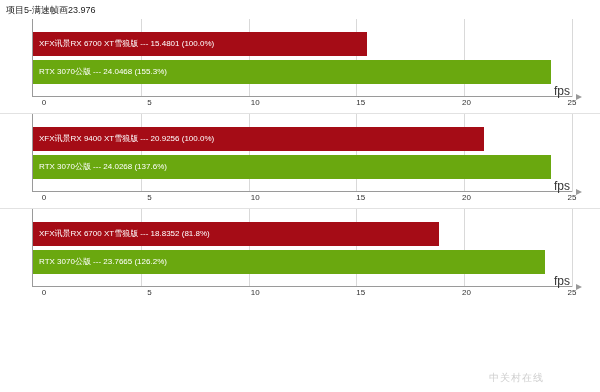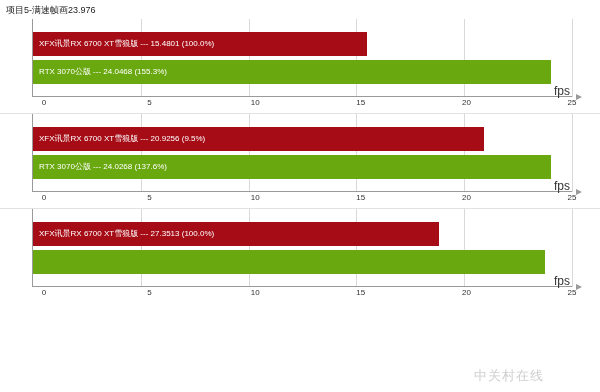--- a/index.html
+++ b/index.html
@@ -123,21 +123,21 @@
   .separator {
     width: 600px;
     height: 1px;
     background: #e2e2e2;
     margin: 2px 0 0 0;
   }
   .watermark {
     position: absolute;
     right: 56px;
     bottom: 7px;
-    font-size: 13px;
+    font-size: 10px;
     color: #cfcfcf;
     letter-spacing: 1px;
     white-space: nowrap;
   }
 </style>
 </head>
 <body>
 
 <div class="page">
   <div id="charts-root">
@@ -181,21 +181,21 @@
           <div class="gridlines">
             <div class="gridline" style="left: 20%;"></div>
             <div class="gridline" style="left: 40%;"></div>
             <div class="gridline" style="left: 60%;"></div>
             <div class="gridline" style="left: 80%;"></div>
             <div class="gridline" style="left: 100%;"></div>
           </div>
           <div class="bars">
             <div class="bar-row">
               <div class="bar red" style="width: 83.7024%; background: rgb(165, 12, 22);"></div>
-              <div class="bar-label">XFX讯景RX 6700 XT雪狼版 --- 20.9256 (9.5%)</div>
+              <div class="bar-label">XFX讯景RX 9400 XT雪狼版 --- 20.9256 (100.0%)</div>
             </div>
             <div class="bar-row">
               <div class="bar green" style="width: 96.1072%; background: rgb(106, 168, 15);"></div>
               <div class="bar-label">RTX 3070公版 --- 24.0268 (137.6%)</div>
             </div>
           </div>
           <div class="axis-bottom">
             <div class="arrow"></div>
           </div>
         </div>
@@ -215,24 +215,25 @@
           <div class="gridlines">
             <div class="gridline" style="left: 20%;"></div>
             <div class="gridline" style="left: 40%;"></div>
             <div class="gridline" style="left: 60%;"></div>
             <div class="gridline" style="left: 80%;"></div>
             <div class="gridline" style="left: 100%;"></div>
           </div>
           <div class="bars">
             <div class="bar-row">
               <div class="bar red" style="width: 75.3408%; background: rgb(165, 12, 22);"></div>
-              <div class="bar-label">XFX讯景RX 6700 XT雪狼版 --- 27.3513 (100.0%)</div>
+              <div class="bar-label">XFX讯景RX 6700 XT雪狼版 --- 18.8352 (81.8%)</div>
             </div>
             <div class="bar-row">
               <div class="bar green" style="width: 95.066%; background: rgb(106, 168, 15);"></div>
+              <div class="bar-label">RTX 3070公版 --- 23.7665 (126.2%)</div>
             </div>
           </div>
           <div class="axis-bottom">
             <div class="arrow"></div>
           </div>
         </div>
         <div class="axis-labels">
           <div class="tick-label" style="left: 0%;">0</div>
           <div class="tick-label" style="left: 20%;">5</div>
           <div class="tick-label" style="left: 40%;">10</div>

